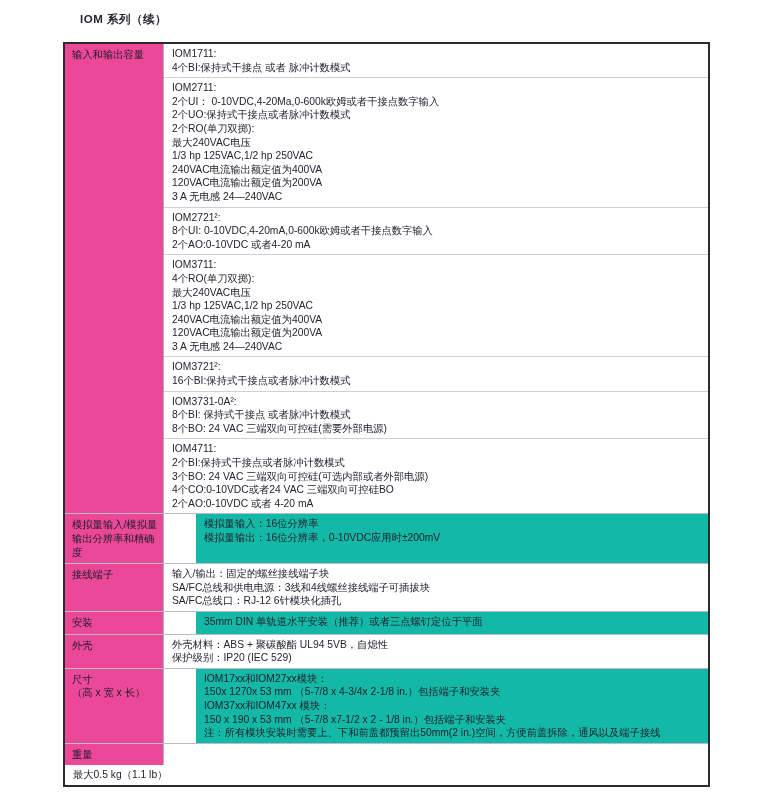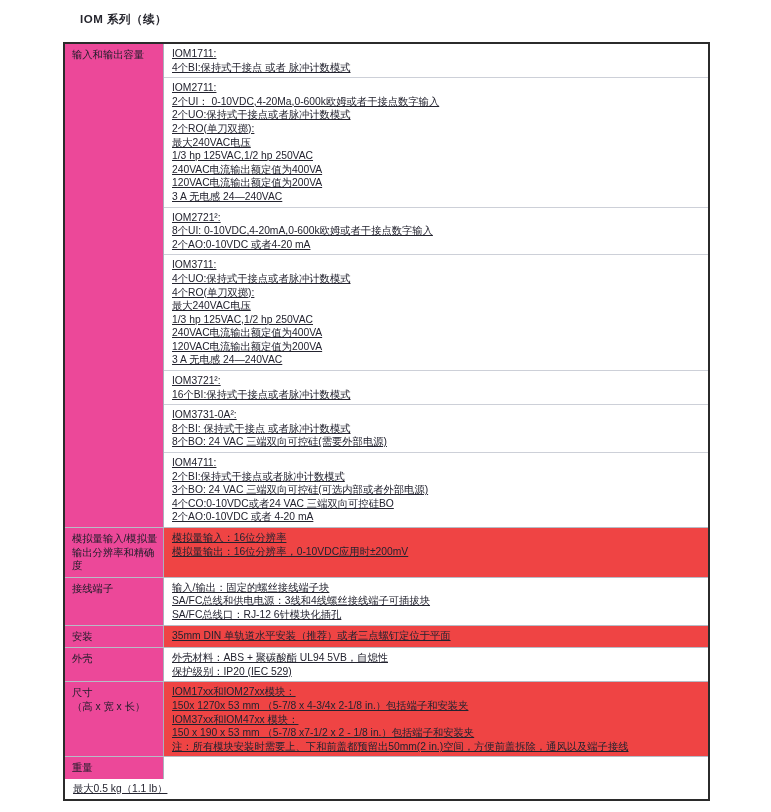--- a/index.html
+++ b/index.html
@@ -22,22 +22,22 @@
   .label-cell{
     width:99px;min-width:99px;box-sizing:border-box;
     background:#ec4899;border-right:1px solid #aab0bd;
     padding:4px 4px 4px 7px;
     display:flex;flex-direction:column;justify-content:flex-start;
   }
   .label-line{font-size:10.3px;line-height:13.6px;color:#1c1c28;}
   .content-cell{flex:1;display:flex;flex-direction:column;min-width:0;}
   .block{padding:3px 8px;border-bottom:1px solid #cdd0d8;}
   .block:last-child{border-bottom:none;flex:1;}
-  .line{font-size:10.3px;line-height:13.6px;white-space:pre-wrap;color:#23232f;text-decoration:underline;}
-  .row.shaded .content-cell{background:#ef4444;}
+  .line{font-size:10.3px;line-height:13.6px;white-space:pre-wrap;color:#23232f;}
+  .row.shaded .content-cell{background:#14b8a6;margin-left:32px;}
   .row.shaded .block{border-bottom-color:#bdc3d6;}
 </style>
 </head>
 <body>
 
 <div class="page-title">IOM 系列（续）</div>
 
 <div class="spec-table">
   <div class="row">
     <div class="label-cell">
@@ -59,21 +59,20 @@
           <div class="line">120VAC电流输出额定值为200VA</div>
           <div class="line">3 A 无电感 24—240VAC</div>
         </div>
         <div class="block">
           <div class="line">IOM2721²:</div>
           <div class="line">8个UI: 0-10VDC,4-20mA,0-600k欧姆或者干接点数字输入</div>
           <div class="line">2个AO:0-10VDC 或者4-20 mA</div>
         </div>
         <div class="block">
           <div class="line">IOM3711:</div>
-          <div class="line">4个UO:保持式干接点或者脉冲计数模式</div>
           <div class="line">4个RO(单刀双掷):</div>
           <div class="line">最大240VAC电压</div>
           <div class="line">1/3 hp 125VAC,1/2 hp 250VAC</div>
           <div class="line">240VAC电流输出额定值为400VA</div>
           <div class="line">120VAC电流输出额定值为200VA</div>
           <div class="line">3 A 无电感 24—240VAC</div>
         </div>
         <div class="block">
           <div class="line">IOM3721²:</div>
           <div class="line">16个BI:保持式干接点或者脉冲计数模式</div>

